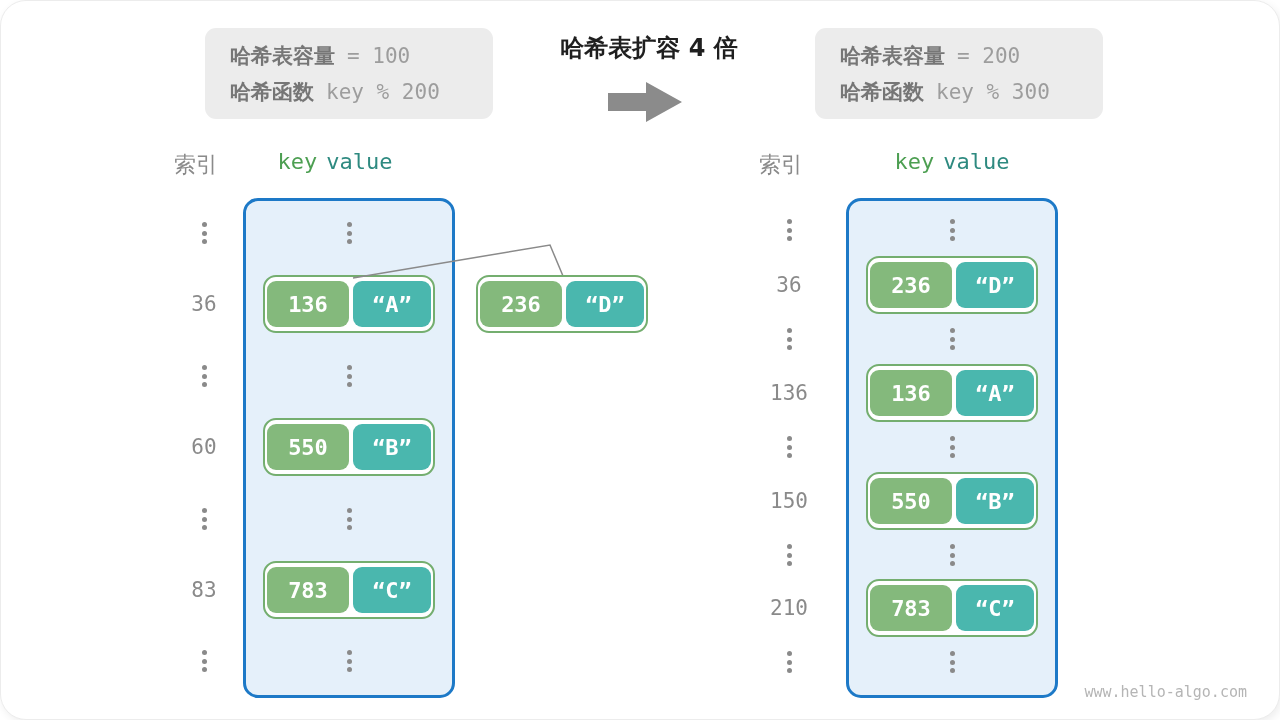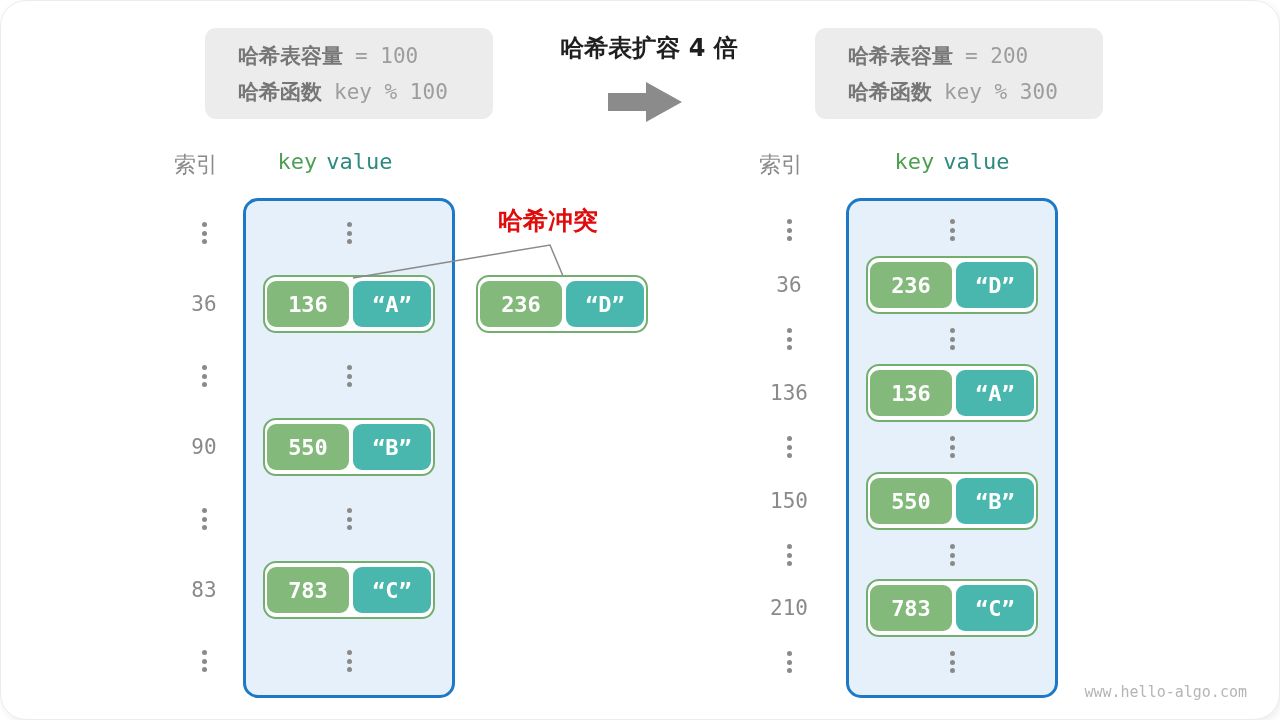--- a/index.html
+++ b/index.html
@@ -7,21 +7,21 @@
     position:relative;width:1278px;height:718px;background:#fff;
     border:1px solid #ececec;border-radius:26px;overflow:hidden;
     box-shadow:2px 3px 8px rgba(0,0,0,.07);
     font-family:"DejaVu Sans","Liberation Sans",sans-serif;
   }
 
   
   .infobox{
     position:absolute;width:288px;height:91px;box-sizing:border-box;
     background:var(--clr-infobox-bg,#ececec);border-radius:11px;
-    display:flex;flex-direction:column;justify-content:center;gap:8px;padding-left:33px;
+    display:flex;flex-direction:column;justify-content:center;gap:8px;padding-left:25px;
   }
   .info-line{display:flex;align-items:baseline;gap:12px;white-space:nowrap;}
   .info-label{font-weight:700;color:var(--clr-label-gray,#767676);font-size:21px;}
   .info-value{font-family:"DejaVu Sans Mono","Liberation Mono",monospace;color:var(--clr-value-gray,#9d9d9d);font-size:21px;}
 
   .top-title{
     position:absolute;left:538px;top:31px;width:220px;text-align:center;
     font-size:24px;font-weight:700;color:var(--clr-title,#1f1f1f);white-space:nowrap;
   }
   .arrow-icon{position:absolute;left:607px;top:81px;}
@@ -83,21 +83,21 @@
 
 <div class="canvas">
 
   <div class="infobox" style="left:204px;top:27px">
     <div class="info-line">
       <span class="info-label">哈希表容量</span>
       <span class="info-value">= 100</span>
     </div>
     <div class="info-line">
       <span class="info-label">哈希函数</span>
-      <span class="info-value">key % 100</span>
+      <span class="info-value">key % 200</span>
     </div>
   </div>
 
   <div class="top-title">哈希表扩容 4 倍</div>
   <svg class="arrow-icon" width="76" height="40" viewBox="0 0 76 40">
     <polygon points="0,11 38,11 38,0 74,20 38,40 38,29 0,29" fill="#8b8b8b"></polygon>
   </svg>
 
   <div class="infobox" style="left:814px;top:27px">
     <div class="info-line">
@@ -122,21 +122,21 @@
       <i></i>
       <i></i>
       <i></i>
     </div>
   <div class="idx" style="left:171px;top:289px">36</div>
   <div class="vdots" style="left:171px;top:364px">
       <i></i>
       <i></i>
       <i></i>
     </div>
-  <div class="idx" style="left:171px;top:432px">90</div>
+  <div class="idx" style="left:171px;top:432px">60</div>
   <div class="vdots" style="left:171px;top:507px">
       <i></i>
       <i></i>
       <i></i>
     </div>
   <div class="idx" style="left:171px;top:575px">83</div>
   <div class="vdots" style="left:171px;top:649px">
       <i></i>
       <i></i>
       <i></i>
@@ -168,21 +168,20 @@
   <div class="pair" style="left:262px;top:560px">
     <div class="kcell">783</div>
     <div class="vcell">“C”</div>
   </div>
   <div class="vdots" style="left:316px;top:649px">
       <i></i>
       <i></i>
       <i></i>
     </div>
 
-  <div class="collision-label">哈希冲突</div>
   <svg class="lines-svg" width="1278" height="718">
     <polyline points="352,277 549,244 562,275" fill="none" stroke="#8a8a8a" stroke-width="1.5"></polyline>
   </svg>
   <div class="pair" style="left:475px;top:274px">
     <div class="kcell">236</div>
     <div class="vcell">“D”</div>
   </div>
 
   <div class="idx-head" style="left:758px;top:149px">索引</div>
   <div class="kv-heads" style="left:845px;top:148px">

